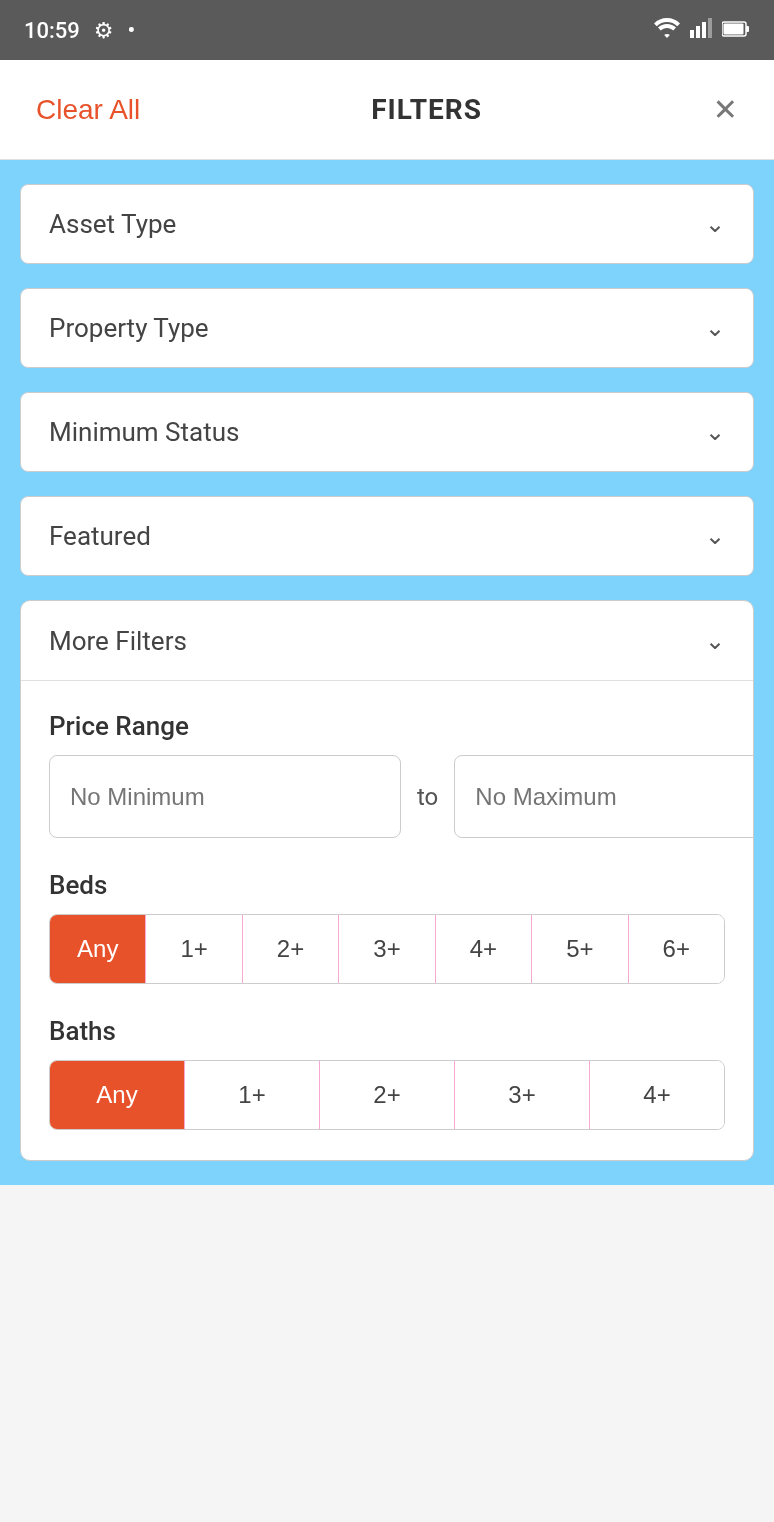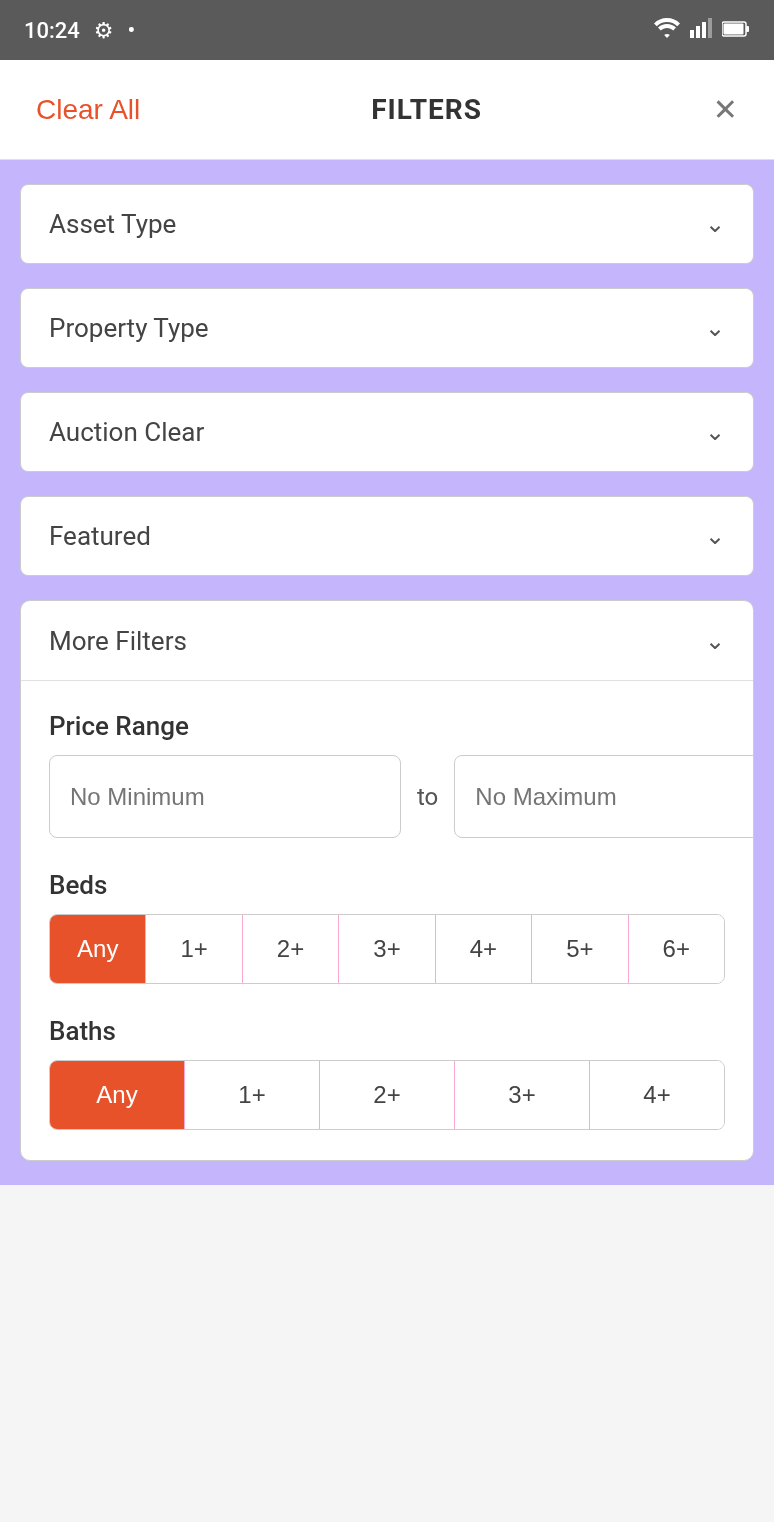--- a/index.html
+++ b/index.html
@@ -70,21 +70,21 @@
       color: #777;
       cursor: pointer;
       background: none;
       border: none;
       line-height: 1;
     }
 
     
     .main-content {
       padding: 24px 20px;
-      background: #c4b5fd;
+      background: #7dd3fc;
       display: flex;
       flex-direction: column;
       gap: 24px;
     }
 
     
     .dropdown-box {
       background: white;
       border: 1.5px solid #ccc;
       border-radius: 8px;
@@ -192,21 +192,21 @@
       background: #e8522a;
       color: white;
       font-weight: 500;
     }
   </style>
 </head>
 <body>
 
 <div class="status-bar">
   <div class="status-bar-left">
-    <span>10:24</span>
+    <span>10:59</span>
     <span>⚙</span>
     <span>•</span>
   </div>
   <div class="status-bar-right">
     <span>
       <svg width="26" height="20" viewBox="0 0 26 20" fill="white">
         <path d="M13 4C9 4 5.4 5.6 2.8 8.2L0 5.4C3.4 2 8 0 13 0s9.6 2 13 5.4l-2.8 2.8C20.6 5.6 17 4 13 4z"></path>
         <path d="M13 10c-2.4 0-4.6.9-6.2 2.4L4 9.6C6.4 7.4 9.5 6 13 6s6.6 1.4 9 3.6l-2.8 2.8C17.6 10.9 15.4 10 13 10z"></path>
         <path d="M13 16c-1.1 0-2.1.4-2.8 1.1L13 20l2.8-2.9C15.1 16.4 14.1 16 13 16z"></path>
       </svg>
@@ -241,21 +241,21 @@
     <span class="dropdown-label">Asset Type</span>
     <span class="chevron-down">⌄</span>
   </div>
 
   <div class="dropdown-box">
     <span class="dropdown-label">Property Type</span>
     <span class="chevron-down">⌄</span>
   </div>
 
   <div class="dropdown-box">
-    <span class="dropdown-label">Auction Clear</span>
+    <span class="dropdown-label">Minimum Status</span>
     <span class="chevron-down">⌄</span>
   </div>
 
   <div class="dropdown-box">
     <span class="dropdown-label">Featured</span>
     <span class="chevron-down">⌄</span>
   </div>
 
   <div class="more-filters-box">
     <div class="more-filters-header">

